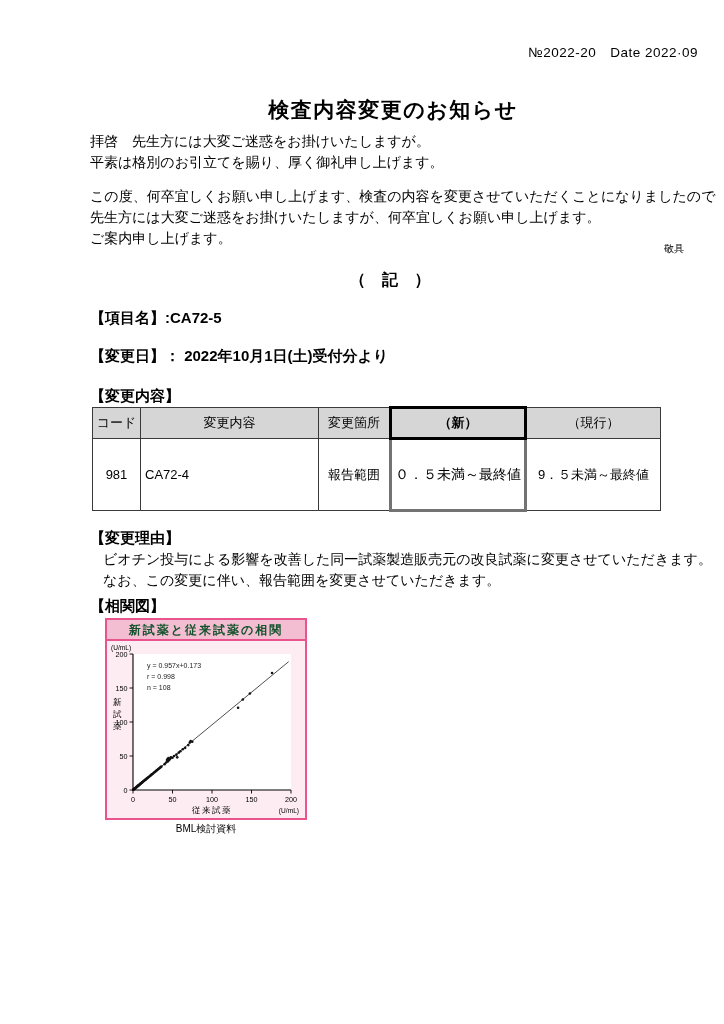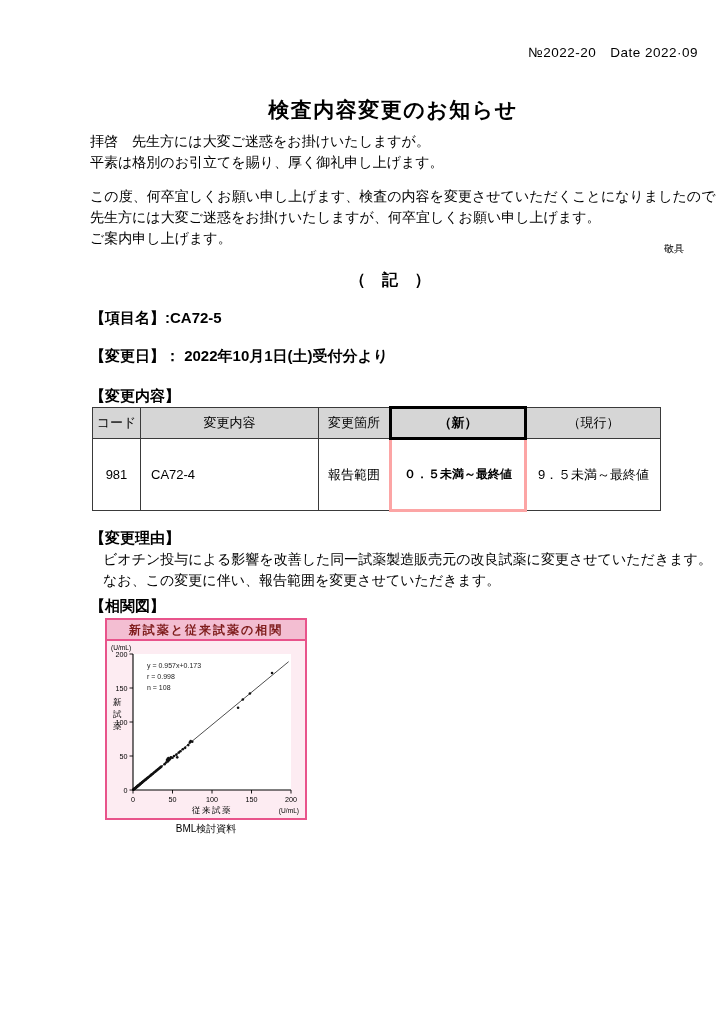--- a/index.html
+++ b/index.html
@@ -23,28 +23,28 @@
   .content-label { top:387px; }
   .reason-label  { top:529px; }
   .reason-lines  { position:absolute; left:103px; top:549px; font-size:14px; line-height:21px; }
   .corr-label    { top:597px; }
 
   table.change-table { position:absolute; left:92px; top:406px; border-collapse:collapse;
                        font-size:13px; table-layout:fixed; }
   .change-table th, .change-table td { border:1px solid #3a3a3a; text-align:center; padding:0; overflow:hidden; }
   .change-table th { background:#d6d6d6; font-weight:normal; height:31px; }
   .change-table td { background:#ffffff; height:72px; }
-  .change-table td.cell-name { text-align:left; padding-left:10px; }
+  .change-table td.cell-name { text-align:left; padding-left:4px; }
   .change-table .new-head { border:3px solid #000; font-weight:bold; }
-  .change-table .new-cell { border:3px solid #fca5a5; font-weight:bold; font-size:12px; }
+  .change-table .new-cell { border:3px solid #737373; font-weight:normal; font-size:14px; }
 
   .chart-frame { position:absolute; left:105px; top:618px; width:202px; height:202px;
                  border:2px solid #e8548b; background:#fdecf2; }
   .chart-title { height:21px; line-height:21px; background:#f3bed2; border-bottom:2px solid #e8548b;
-                 text-align:center; font-weight:bold; font-size:12px; letter-spacing:2px; color:#7f1d1d; }
+                 text-align:center; font-weight:bold; font-size:12px; letter-spacing:2px; color:#14532d; }
   .chart-frame svg { display:block; }
   .bml-note { position:absolute; top:822px; left:105px; width:202px; text-align:center; font-size:10px; }
 </style>
 </head>
 <body>
 
 <div class="page">
 
   <div class="doc-no">№2022-20　Date 2022·09</div>
 

